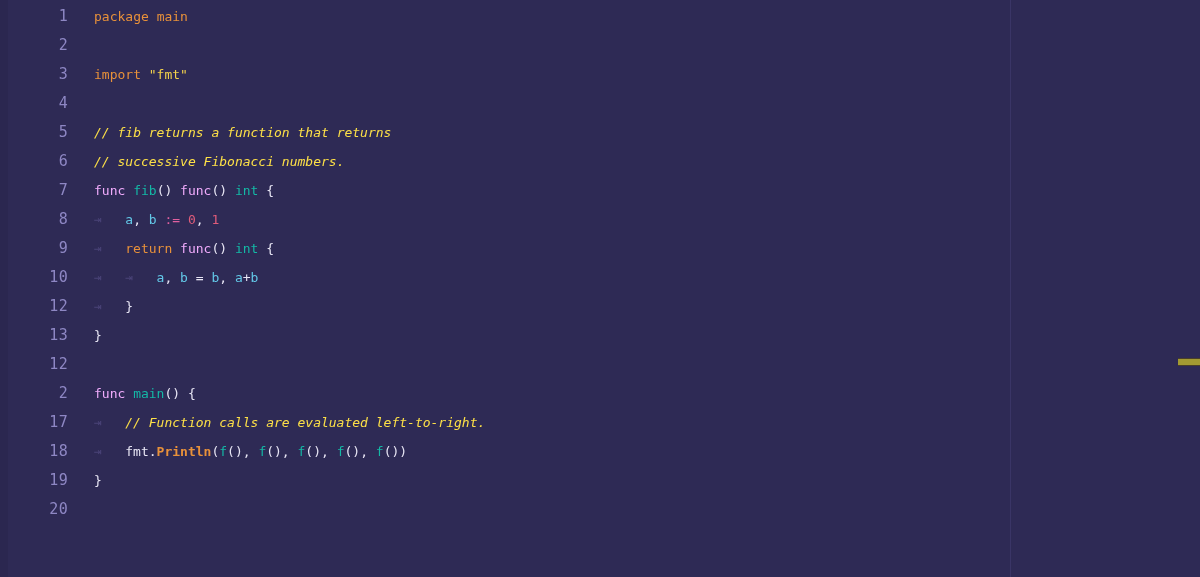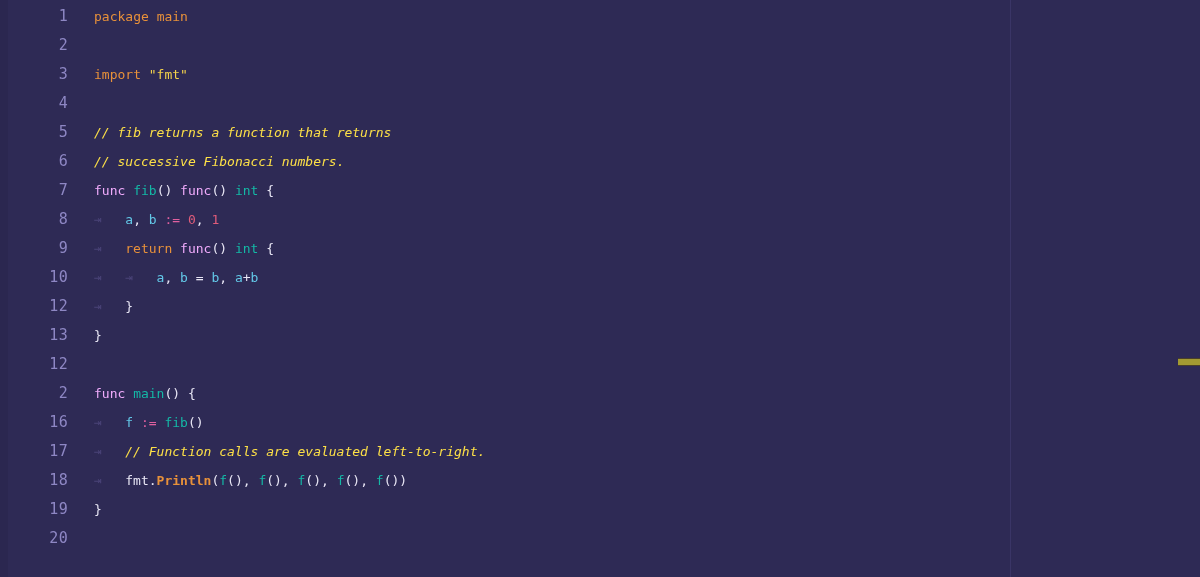--- a/index.html
+++ b/index.html
@@ -116,21 +116,20 @@
         <div class="code-line"><div class="gutter-num">5</div><div class="line-content"><span class="t-comment">// fib returns a function that returns</span></div></div>
         <div class="code-line"><div class="gutter-num">6</div><div class="line-content"><span class="t-comment">// successive Fibonacci numbers.</span></div></div>
         <div class="code-line"><div class="gutter-num">7</div><div class="line-content"><span class="t-func">func</span><span class="t-plain"> </span><span class="t-ident">fib</span><span class="t-plain">() </span><span class="t-func">func</span><span class="t-plain">() </span><span class="t-ident">int</span><span class="t-plain"> {</span></div></div>
         <div class="code-line"><div class="gutter-num">8</div><div class="line-content"><span class="ig">⇥</span><span>   </span><span class="t-var">a</span><span class="t-plain">, </span><span class="t-var">b</span><span class="t-plain"> </span><span class="t-op">:=</span><span class="t-plain"> </span><span class="t-num">0</span><span class="t-plain">, </span><span class="t-num">1</span></div></div>
         <div class="code-line"><div class="gutter-num">9</div><div class="line-content"><span class="ig">⇥</span><span>   </span><span class="t-kw">return</span><span class="t-plain"> </span><span class="t-func">func</span><span class="t-plain">() </span><span class="t-ident">int</span><span class="t-plain"> {</span></div></div>
         <div class="code-line"><div class="gutter-num">10</div><div class="line-content"><span class="ig">⇥</span><span>   </span><span class="ig">⇥</span><span>   </span><span class="t-var">a</span><span class="t-plain">, </span><span class="t-var">b</span><span class="t-plain"> = </span><span class="t-var">b</span><span class="t-plain">, </span><span class="t-var">a</span><span class="t-plain">+</span><span class="t-var">b</span></div></div>
         <div class="code-line"><div class="gutter-num">12</div><div class="line-content"><span class="ig">⇥</span><span>   </span><span class="t-plain">}</span></div></div>
         <div class="code-line"><div class="gutter-num">13</div><div class="line-content"><span class="t-plain">}</span></div></div>
         <div class="code-line"><div class="gutter-num">12</div><div class="line-content"></div></div>
         <div class="code-line"><div class="gutter-num">2</div><div class="line-content"><span class="t-func">func</span><span class="t-plain"> </span><span class="t-ident">main</span><span class="t-plain">() {</span></div></div>
-        <div class="code-line"><div class="gutter-num">16</div><div class="line-content"><span class="ig">⇥</span><span>   </span><span class="t-var">f</span><span class="t-plain"> </span><span class="t-op">:=</span><span class="t-plain"> </span><span class="t-ident">fib</span><span class="t-plain">()</span></div></div>
         <div class="code-line"><div class="gutter-num">17</div><div class="line-content"><span class="ig">⇥</span><span>   </span><span class="t-comment">// Function calls are evaluated left-to-right.</span></div></div>
         <div class="code-line"><div class="gutter-num">18</div><div class="line-content"><span class="ig">⇥</span><span>   </span><span class="t-plain">fmt</span><span class="t-plain">.</span><span class="t-method">Println</span><span class="t-plain">(</span><span class="t-ident">f</span><span class="t-plain">(), </span><span class="t-ident">f</span><span class="t-plain">(), </span><span class="t-ident">f</span><span class="t-plain">(), </span><span class="t-ident">f</span><span class="t-plain">(), </span><span class="t-ident">f</span><span class="t-plain">())</span></div></div>
         <div class="code-line"><div class="gutter-num">19</div><div class="line-content"><span class="t-plain">}</span></div></div>
         <div class="code-line"><div class="gutter-num">20</div><div class="line-content"></div></div>
       </div>
   </div>
 
   <div class="pane-divider"></div>
 
   <div class="scroll-marker"></div>

